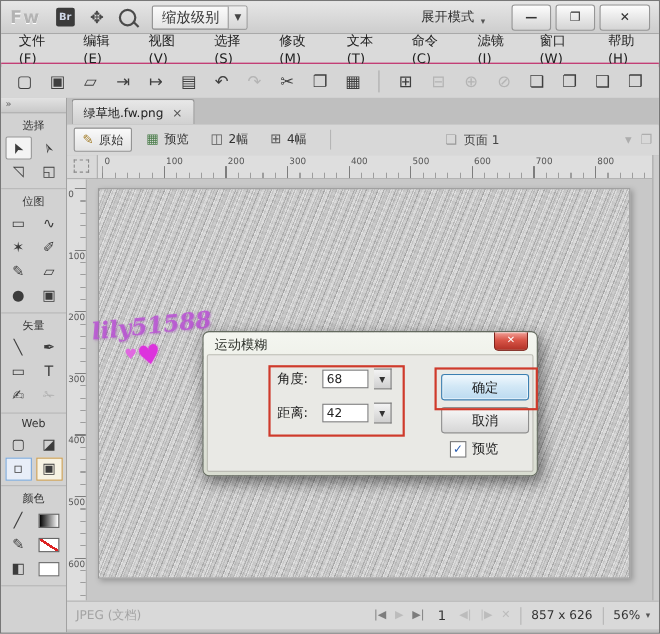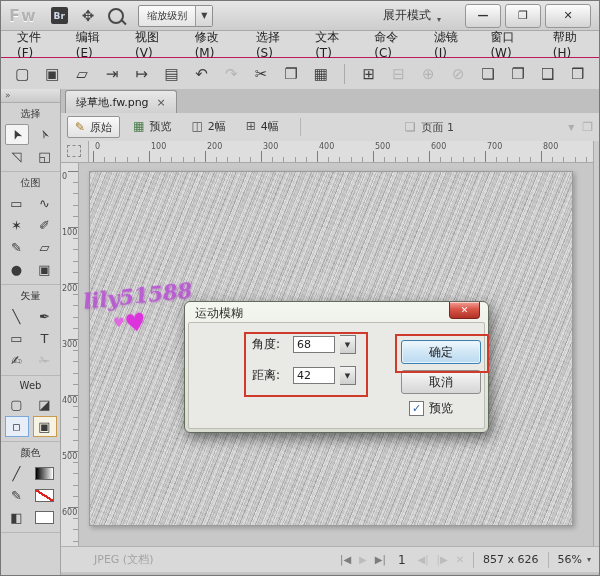--- a/index.html
+++ b/index.html
@@ -13,21 +13,21 @@
             gap:14px;padding:0 8px;box-sizing:border-box;}
   .fw-logo{font-weight:bold;font-size:16px;color:#b3b3b3;letter-spacing:1px;text-shadow:0 1px 0 #fff;text-align:center;}
   .br-badge{width:17px;height:17px;background:#3b3b3b;color:#cfd8e8;font-size:9px;
             font-weight:bold;display:flex;align-items:center;justify-content:center;border-radius:2px;}
   .tb-icon{font-size:15px;color:#4a4a4a;}
   .mag{position:relative;width:12px;height:12px;border:2px solid #4a4a4a;border-radius:50%;}
   .mag::after{content:"";position:absolute;left:10px;top:11px;width:7px;height:2px;
               background:#4a4a4a;transform:rotate(45deg);}
   .zoombox{display:flex;align-items:center;height:20px;border:1px solid #8f8f8f;
            background:linear-gradient(#fbfbfb,#e4e4e4);border-radius:2px;}
-  .zoombox .zl{padding:0 8px;font-size:10px;color:#333;text-align:center;}
+  .zoombox .zl{padding:0 8px;font-size:13px;color:#333;text-align:center;}
   .zoombox .za{width:16px;height:100%;border-left:1px solid #9a9a9a;display:flex;
                align-items:center;justify-content:center;font-size:8px;color:#444;
                background:linear-gradient(#efefef,#d6d6d6);}
   .expand{margin-left:auto;display:flex;align-items:flex-end;gap:6px;font-size:12px;color:#333;}
   .expand .za2{font-size:8px;color:#555;}
   .winbtns{display:flex;gap:4px;margin-left:10px;}
   .winbtn{width:34px;height:22px;border:1px solid #969696;border-radius:3px;
           background:linear-gradient(#fdfdfd,#d4d4d4);display:flex;align-items:center;
           justify-content:center;font-size:11px;font-weight:bold;color:#333;}
   .winbtn.close{width:44px;}
@@ -146,21 +146,21 @@
   .btn-cancel{top:47px;border:1px solid #8e8e8e;
           background:linear-gradient(#f8f8f8,#e8e8e8 45%,#d6d6d6);}
   .chkrow{position:absolute;left:220px;top:77px;display:flex;align-items:center;gap:5px;}
   .chk{width:13px;height:13px;border:1px solid #777;background:#fff;display:flex;
        align-items:center;justify-content:center;font-size:11px;color:#2a5db0;font-weight:bold;}
   .chklabel{font-size:12px;color:#222;}
   
   .statusbar{position:absolute;left:60px;right:0;top:545px;height:26px;background:#d9d9d9;
              border-top:1px solid #b2b2b2;display:flex;align-items:center;padding:0 8px;
              font-size:11px;color:#555;box-sizing:border-box;}
-  .fmt{color:#a3a3a3;margin-left:25px;}
+  .fmt{color:#a3a3a3;}
   .sb-right{margin-left:auto;display:flex;align-items:center;gap:9px;}
   .sb-ic{font-size:10px;color:#7d7d7d;}
   .sb-ic.disabled{color:#bcbcbc;}
   .sb-page{color:#333;font-size:12px;margin:0 3px;}
   .sb-sep{width:1px;height:16px;background:#b5b5b5;}
   .sb-zoom{display:flex;align-items:center;gap:5px;color:#333;}
   .sb-zoom .za{font-size:8px;color:#555;}
   .bottomstrip{position:absolute;left:60px;right:0;top:571px;height:5px;
                background:linear-gradient(#c9c9c9,#b7b7b7);}
 </style>
@@ -186,22 +186,22 @@
       <span class="winbtn">—</span>
       <span class="winbtn">❐</span>
       <span class="winbtn close">✕</span>
     </div>
   </div>
 
   <div class="menubar">
       <span class="menu-item">文件(F)</span>
       <span class="menu-item">编辑(E)</span>
       <span class="menu-item">视图(V)</span>
+      <span class="menu-item">选择(S)</span>
       <span class="menu-item">修改(M)</span>
-      <span class="menu-item">选择(S)</span>
       <span class="menu-item">文本(T)</span>
       <span class="menu-item">命令(C)</span>
       <span class="menu-item">滤镜(I)</span>
       <span class="menu-item">窗口(W)</span>
       <span class="menu-item">帮助(H)</span>
     </div>
 
   <div class="toolbar">
       <span class="tb-btn">▢</span>
       <span class="tb-btn">▣</span>

